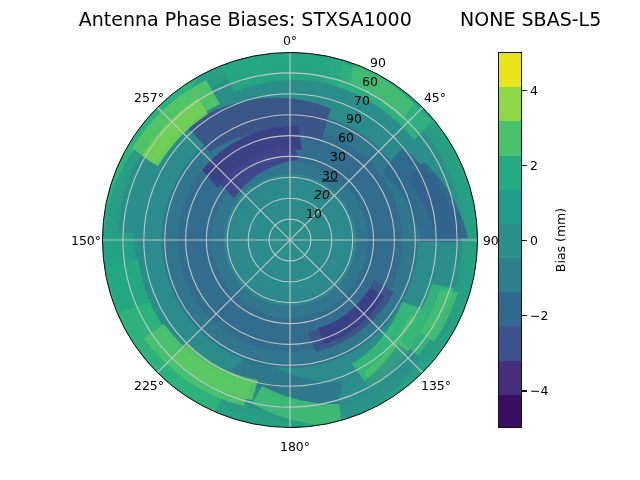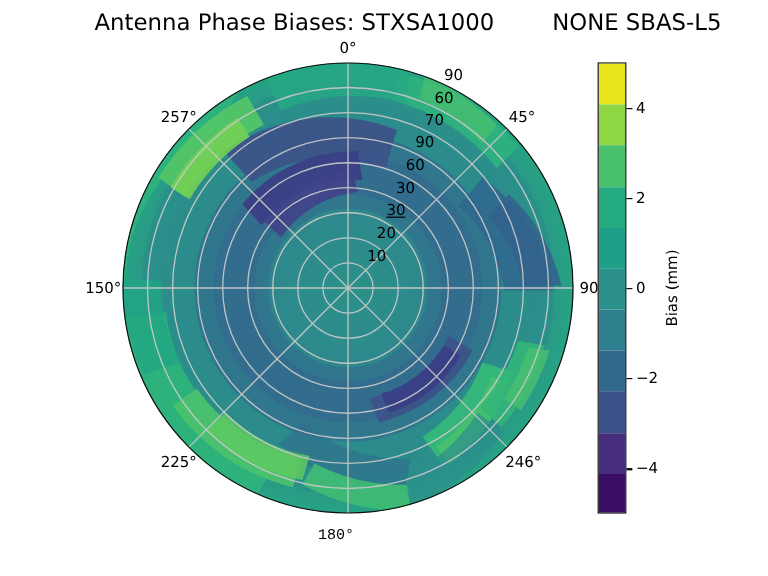--- a/index.html
+++ b/index.html
@@ -176,28 +176,28 @@
           <line x1="321" y1="55" x2="55" y2="321"></line>
         </g>
       </svg>
     </div>
     <div id="polar-ring"></div>
   </div>
 
   <div class="ang-label" style="left:290px;top:40px;">0°</div>
   <div class="ang-label" style="left:435px;top:97px;">45°</div>
   <div class="ang-label" style="left:494px;top:240px;">90°</div>
-  <div class="ang-label" style="left:436px;top:385px;">246°</div>
-  <div class="ang-label" style="left:280px;top:446px;font-family:Liberation Mono, monospace;">180°</div>
+  <div class="ang-label" style="left:436px;top:385px;">135°</div>
+  <div class="ang-label" style="left:295px;top:446px;">180°</div>
   <div class="ang-label" style="left:149px;top:385px;text-align:center;">225°</div>
   <div class="ang-label" style="left:86px;top:240px;">150°</div>
   <div class="ang-label" style="left:149px;top:97px;">257°</div>
 
   <div class="rad-label" style="left:314px;top:213px;">10</div>
-  <div class="rad-label" style="left:322px;top:194px;">20</div>
+  <div class="rad-label" style="left:322px;top:194px;font-style:italic;">20</div>
   <div class="rad-label" style="left:330px;top:175px;text-decoration:underline;">30</div>
   <div class="rad-label" style="left:338px;top:156px;">30</div>
   <div class="rad-label" style="left:346px;top:137px;">60</div>
   <div class="rad-label" style="left:354px;top:118px;">90</div>
   <div class="rad-label" style="left:362px;top:100px;">70</div>
   <div class="rad-label" style="left:370px;top:81px;">60</div>
   <div class="rad-label" style="left:378px;top:62px;">90</div>
 
   <div id="cbar-wrap">
     <div id="cbar">

